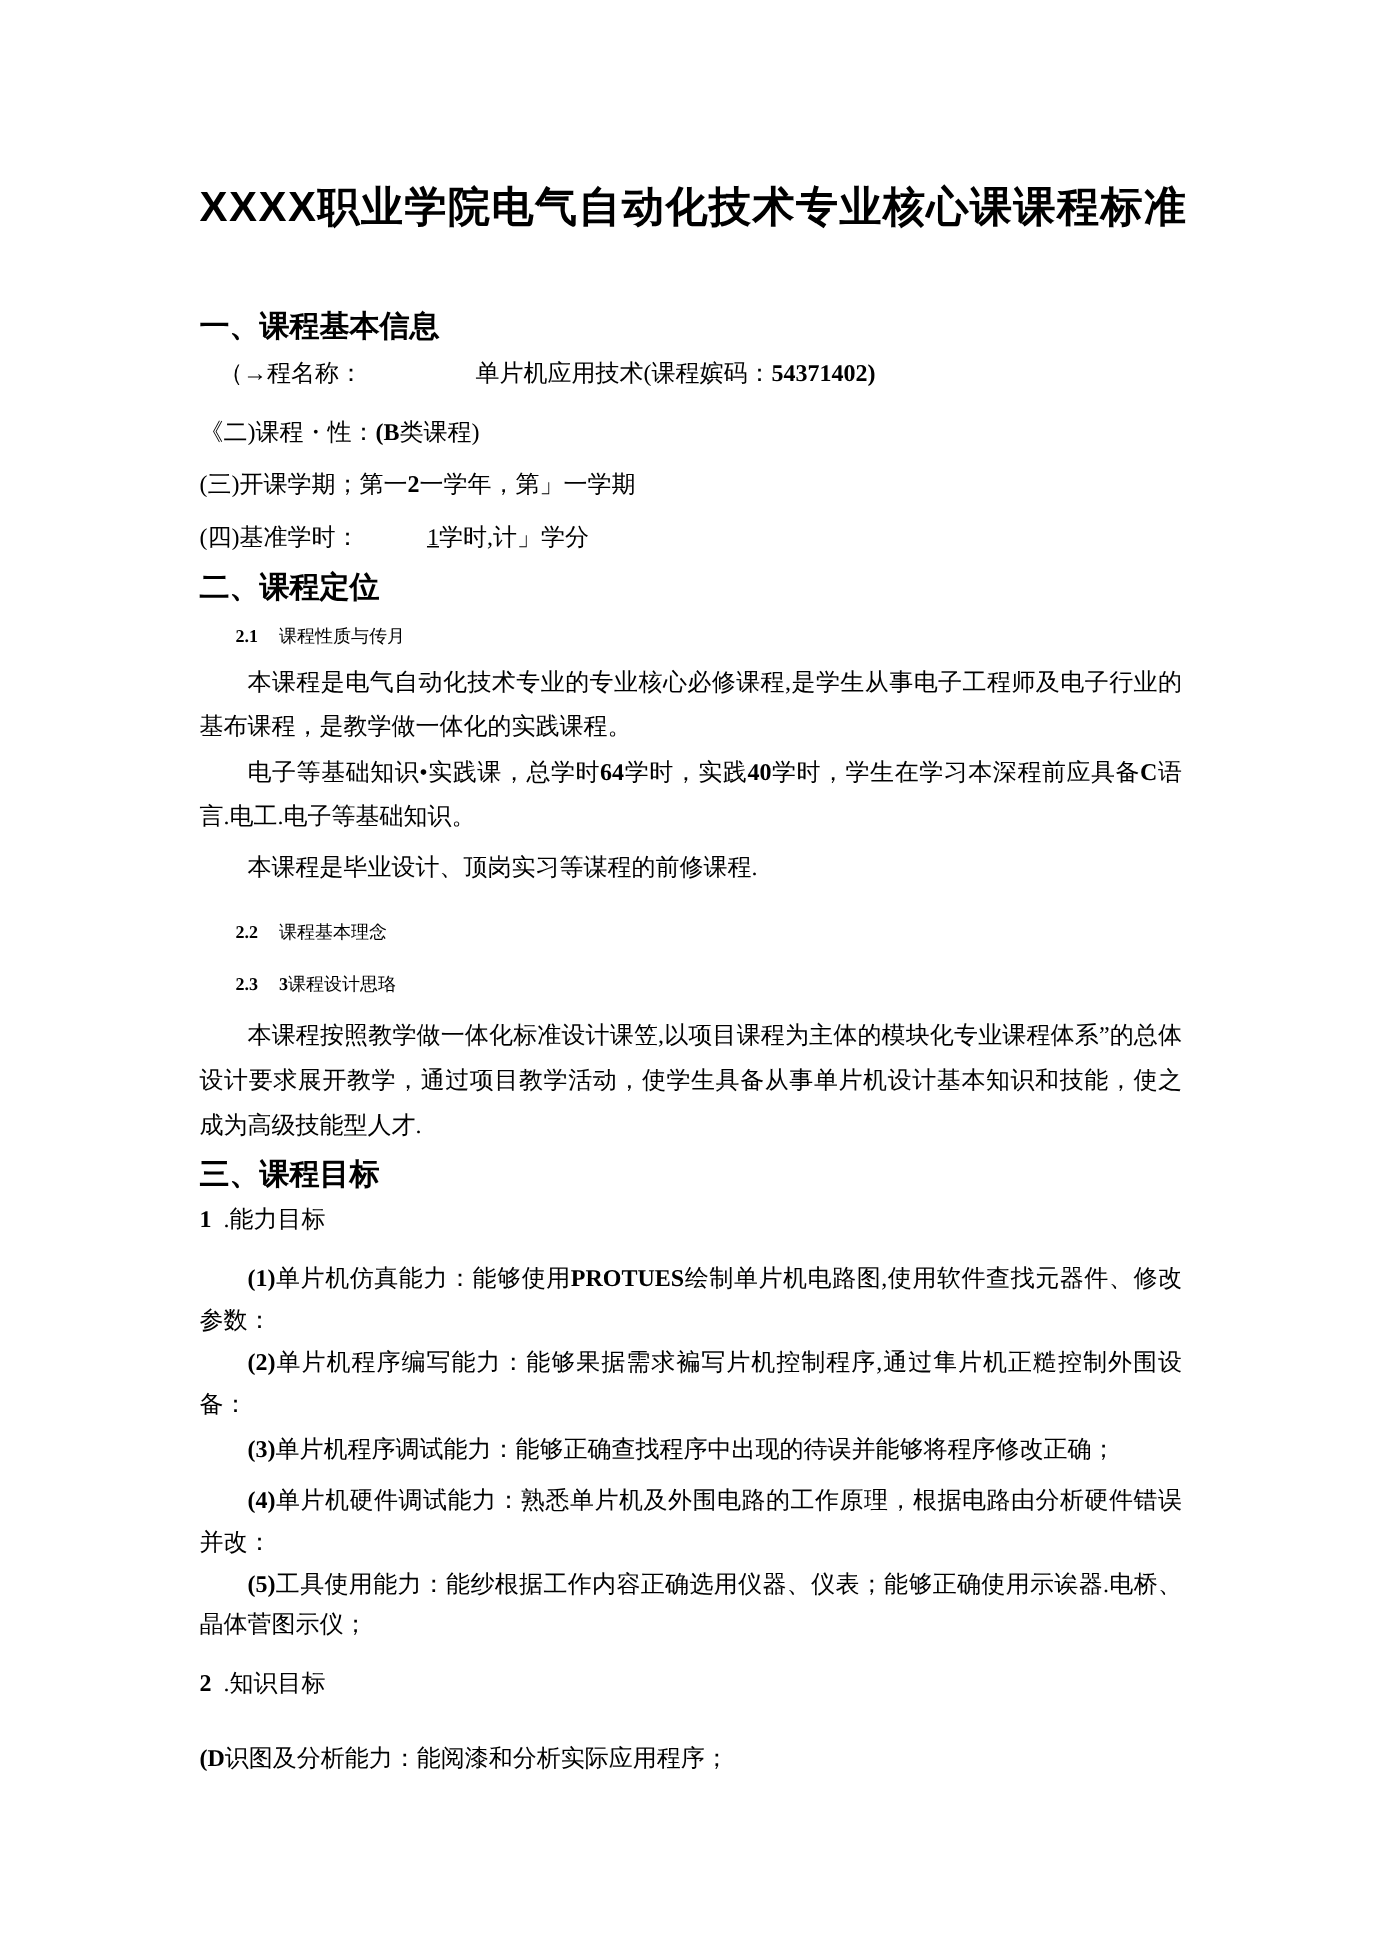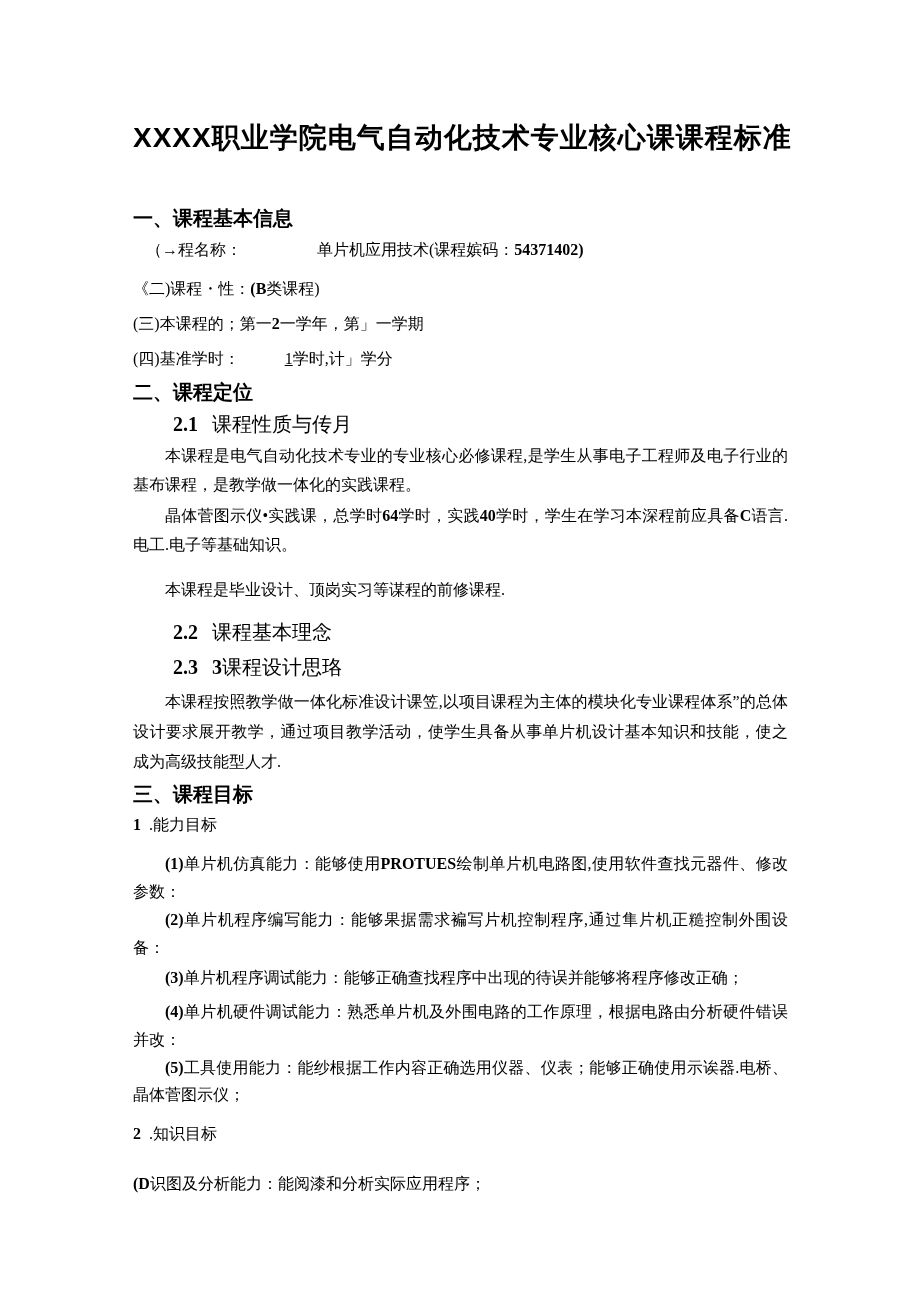--- a/index.html
+++ b/index.html
@@ -39,38 +39,38 @@
     font-size: 16px;
     line-height: 23px;
   }
   .i1 { margin-top: 6px; padding-left: 13px; }
   .i2 { margin-top: 16px; }
   .i3 { margin-top: 12px; }
   .i4 { margin-top: 12px; }
   .gap-wide { display: inline-block; width: 75px; }
   .gap-mid  { display: inline-block; width: 45px; }
   .sub {
-    font-size: 20px;
+    font-size: 12px;
     line-height: 24px;
     padding-left: 2em;
   }
   .sub .num { font-weight: bold; margin-right: 14px; }
   .sub-21 { margin-top: 6px; }
   .sub-22 { margin-top: 16px; }
   .sub-23 { margin-top: 11px; }
   .para {
     font-size: 16px;
     line-height: 29px;
     text-indent: 2em;
     text-align: justify;
     margin: 0;
   }
   .p1 { margin-top: 5px; }
   .p2 { margin-top: 2px; }
-  .p3 { margin-top: 16px; }
+  .p3 { margin-top: 5px; }
   .p4 { margin-top: 15px; line-height: 30px; }
   .p5 { margin-top: 8px; line-height: 30px; }
   .goal {
     font-size: 16px;
     line-height: 24px;
   }
   .goal .num { font-weight: bold; margin-right: 8px; }
   .g1 { margin-top: 5px; }
   .g2 { margin-top: 14px; }
   .item {
@@ -94,31 +94,31 @@
 <div class="page">
 
   <div class="doc-title">XXXX职业学院电气自动化技术专业核心课课程标准</div>
 
   <div class="h1 h1-1">一、课程基本信息</div>
 
   <div class="line i1"><span>（→程名称：</span><span class="gap-wide"></span><span>单片机应用技术(课程嫔码：</span><b>54371402)</b></div>
 
   <div class="line i2"><span>《二)课程・性：</span><b>(B</b><span>类课程)</span></div>
 
-  <div class="line i3"><span>(三)本课程的；第一</span><b>2</b><span>一学年，第」一学期</span></div>
+  <div class="line i3"><span>(三)开课学期；第一</span><b>2</b><span>一学年，第」一学期</span></div>
 
   <div class="line i4"><span>(四)基准学时：</span><span class="gap-mid"></span><span class="u">1</span><span>学时,计」学分</span></div>
 
   <div class="h1 h1-2">二、课程定位</div>
 
   <div class="sub sub-21"><span class="num">2.1</span><span>课程性质与传月</span></div>
 
   <p class="para p1">本课程是电气自动化技术专业的专业核心必修课程,是学生从事电子工程师及电子行业的基布课程，是教学做一体化的实践课程。</p>
 
-  <p class="para p2"><span>晶体菅图示仪•实践课，总学时</span><b>64</b><span>学时，实践</span><b>40</b><span>学时，学生在学习本深程前应具备</span><b>C</b><span>语言.电工.电子等基础知识。</span></p>
+  <p class="para p2"><span>电子等基础知识•实践课，总学时</span><b>64</b><span>学时，实践</span><b>40</b><span>学时，学生在学习本深程前应具备</span><b>C</b><span>语言.电工.电子等基础知识。</span></p>
 
   <p class="para p3">本课程是毕业设计、顶岗实习等谋程的前修课程.</p>
 
   <div class="sub sub-22"><span class="num">2.2</span><span>课程基本理念</span></div>
 
 
   <div class="sub sub-23"><span class="num">2.3</span><b>3</b><span>课程设计思珞</span></div>
 
   <p class="para p5">本课程按照教学做一体化标准设计课笠,以项目课程为主体的模块化专业课程体系”的总体设计要求展开教学，通过项目教学活动，使学生具备从事单片机设计基本知识和技能，使之成为高级技能型人才.</p>
 

